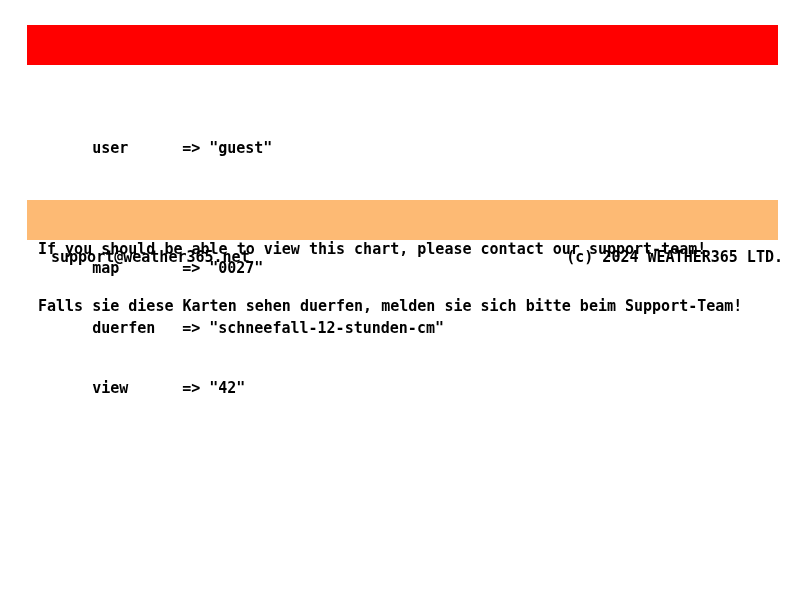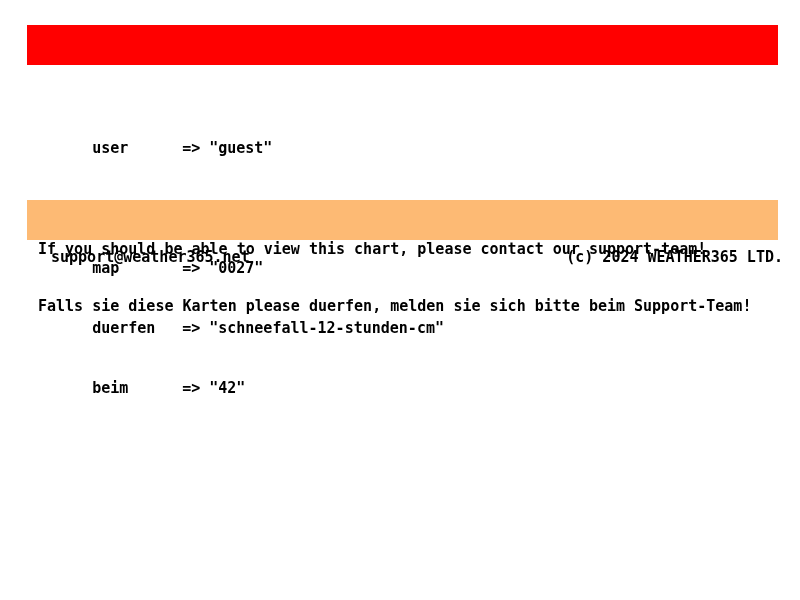--- a/index.html
+++ b/index.html
@@ -89,27 +89,27 @@
     <div class="detail-row">
       <span class="key">component</span><span class="arrow">=&gt;</span><span class="value">"Weather Maps"</span>
     </div>
     <div class="detail-row">
       <span class="key">map</span><span class="arrow">=&gt;</span><span class="value">"0027"</span>
     </div>
     <div class="detail-row">
       <span class="key">duerfen</span><span class="arrow">=&gt;</span><span class="value">"schneefall-12-stunden-cm"</span>
     </div>
     <div class="detail-row">
-      <span class="key">beim</span><span class="arrow">=&gt;</span><span class="value">"42"</span>
+      <span class="key">view</span><span class="arrow">=&gt;</span><span class="value">"42"</span>
     </div>
   </div>
 
   <div class="banner green">
     <div>If you should be able to view this chart, please contact our support-team!</div>
-    <div>Falls sie diese Karten please duerfen, melden sie sich bitte beim Support-Team!</div>
+    <div>Falls sie diese Karten sehen duerfen, melden sie sich bitte beim Support-Team!</div>
   </div>
 
   <div class="footer">
     <span>support@weather365.net</span>
     <span>(c) 2024 WEATHER365 LTD.</span>
   </div>
 
 </div>
 
 </body></html>

